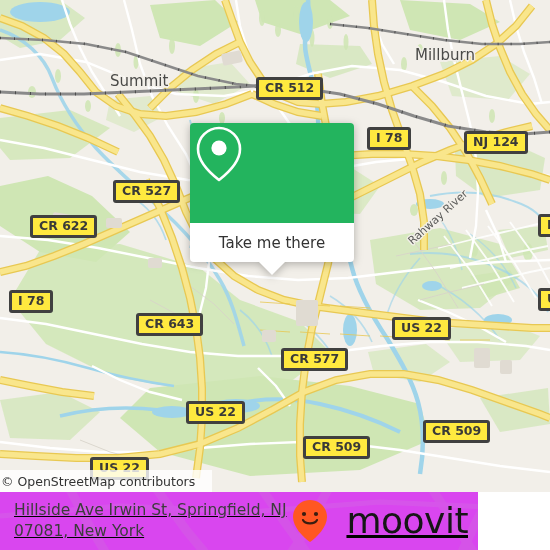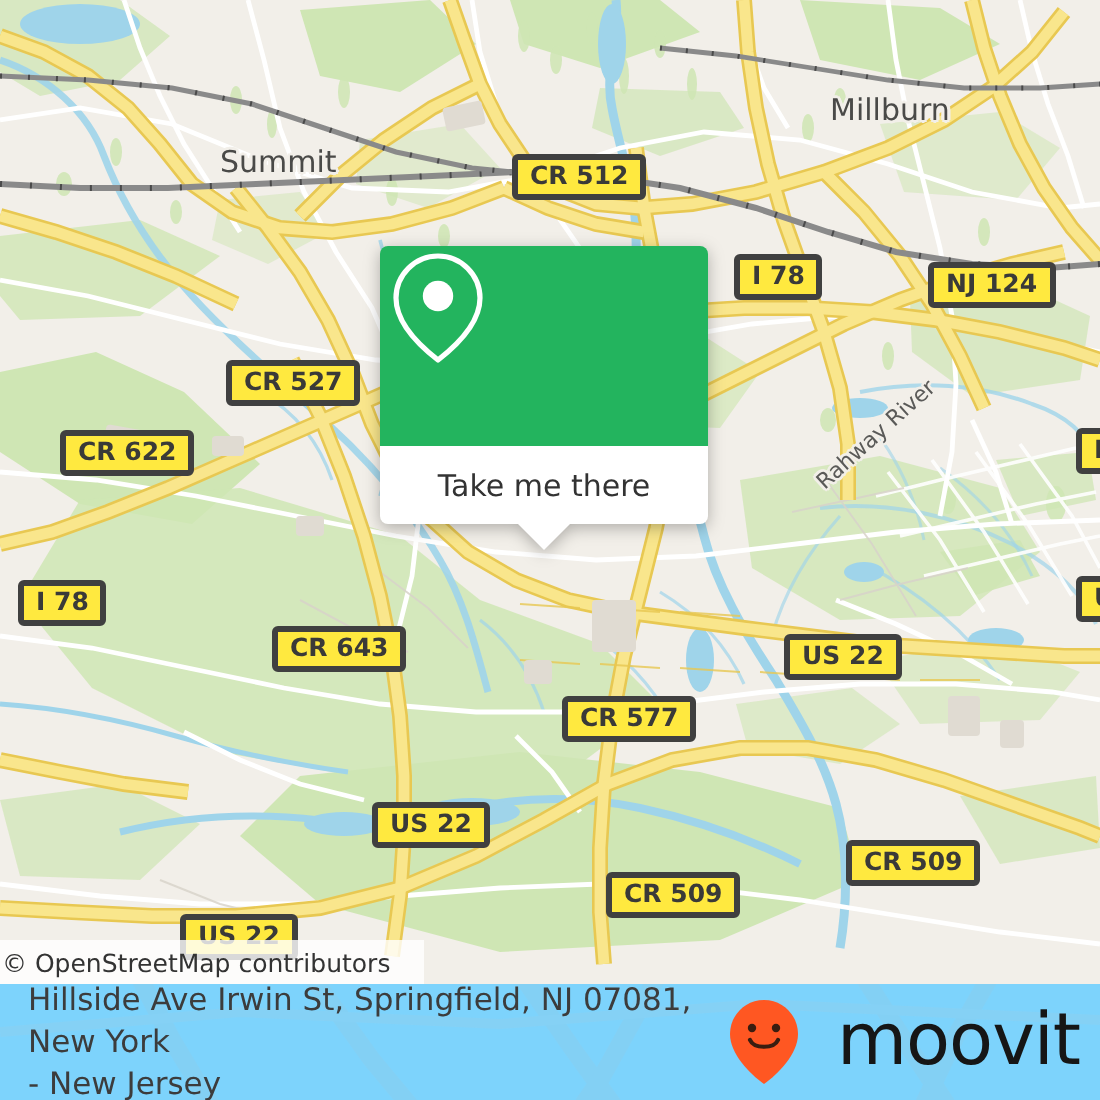--- a/index.html
+++ b/index.html
@@ -99,23 +99,24 @@
     position:absolute;left:50%;top:139px;
     margin-left:-13px;
     width:0;height:0;
     border-left:13px solid transparent;
     border-right:13px solid transparent;
     border-top:13px solid #ffffff;
   }
 
   
   .footer{
-    position:absolute;left:0;top:492px;width:550px;height:58px;
-    background:#7dd3fc;
+    position:absolute;left:0;top:492px;width:478px;height:58px;
+    background:#d946ef;
     overflow:hidden;
+    text-decoration:underline;
   }
   .footer-watermark{position:absolute;left:0;top:-492px;opacity:0.11;}
   .footer-inner{
     position:relative;
     height:100%;
     display:flex;align-items:center;
     padding:0 10px 0 14px;
     box-sizing:border-box;
   }
   .footer-text{
@@ -380,21 +381,20 @@
         <path d="M420,470 L452,520 L476,556"></path>
         <path d="M508,466 L478,518 L460,556"></path>
       </g>
       <g fill="none" stroke="#c6c6c6" stroke-width="5">
         <path d="M0,516 L120,506 L250,512 L380,502 L550,510"></path>
       </g>
     </svg>
     <div class="footer-inner">
       <div class="footer-text">
         <span>Hillside Ave Irwin St, Springfield, NJ 07081, New York</span><br>
-        <span>- New Jersey</span>
       </div>
       <div class="brand">
         <svg width="36" height="44" viewBox="0 0 36 44">
           <path d="M18,1 C8.6,1 1,8.6 1,18 C1,28 11,38 18,43 C25,38 35,28 35,18 C35,8.6 27.4,1 18,1 Z" fill="#ff5722"></path>
           <circle cx="12" cy="15" r="2.1" fill="#3a1d10"></circle>
           <circle cx="24" cy="15" r="2.1" fill="#3a1d10"></circle>
           <path d="M11,21 C13,25.5 23,25.5 25,21" fill="none" stroke="#3a1d10" stroke-width="2.1" stroke-linecap="round"></path>
         </svg>
         <div class="brand-word">moovit</div>
       </div>

